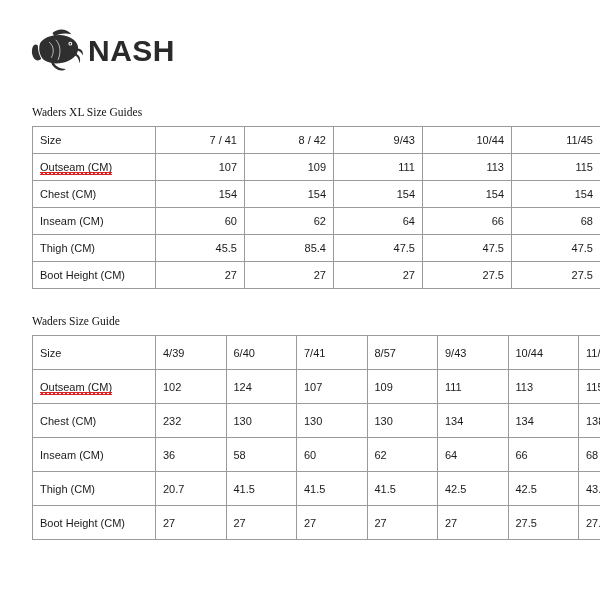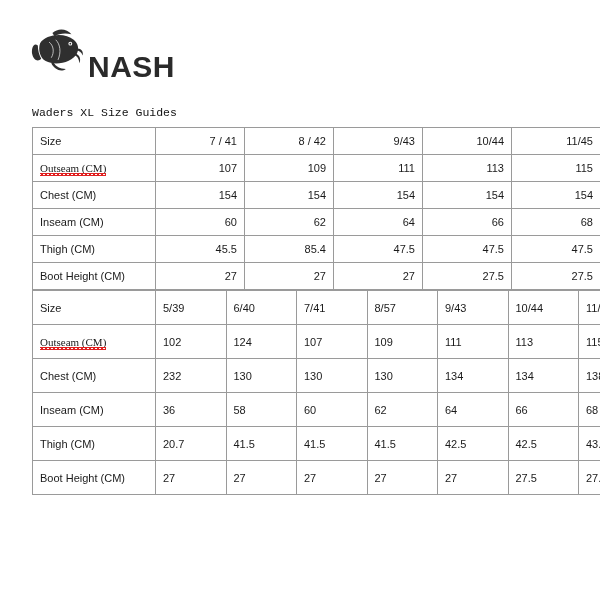--- a/index.html
+++ b/index.html
@@ -38,29 +38,29 @@
     margin-right: 2px;
   }
   .logo-text {
     font-family: "Liberation Sans", sans-serif;
     font-weight: bold;
     font-size: 30px;
     letter-spacing: 0.5px;
     color: #2a2a2a;
     line-height: 1;
     position: relative;
-    top: 16px;
+    top: 0;
   }
 
   
   .section-title {
     font-size: 11.5px;
     color: #111;
     margin: 0 0 8px 14px;
-    font-family: Liberation Mono, monospace;
+    font-family: Liberation Serif, serif;
   }
   .section-one-title { margin-top: 18px; }
   .section-two-title { margin-top: 26px; }
 
   
   table {
     border-collapse: collapse;
     margin-left: 14px;
     table-layout: fixed;
     border-radius: 6px;
@@ -82,21 +82,20 @@
 
   table.std-table { width: 552px; }
   table.std-table td.label-col { width: 108px; }
   table.std-table td.data-col { width: 55.5px; }
   table.std-table tr { height: 34px; }
 
   
   .squiggle {
     position: relative;
     display: inline-block;
-    font-family: Liberation Serif, serif;
   }
   .squiggle::after {
     content: "";
     position: absolute;
     left: 0;
     right: 0;
     bottom: -2px;
     height: 3px;
     background-image:
       linear-gradient(45deg, transparent 40%, #e02020 40%, #e02020 60%, transparent 60%),
@@ -191,26 +190,27 @@
         <td class="data-col">27</td>
         <td class="data-col">27</td>
         <td class="data-col">27</td>
         <td class="data-col">27.5</td>
         <td class="data-col">27.5</td>
 
       </tr>
     </tbody>
   </table>
 
+  <div class="section-title section-two-title">Waders Size Guide</div>
 
   <table class="size-table std-table">
     <tbody>
       <tr>
         <td class="label-col">Size</td>
-        <td class="data-col">5/39</td>
+        <td class="data-col">4/39</td>
         <td class="data-col">6/40</td>
         <td class="data-col">7/41</td>
         <td class="data-col">8/57</td>
         <td class="data-col">9/43</td>
         <td class="data-col">10/44</td>
         <td class="data-col">11/45</td>
 
       </tr>
       <tr>
         <td class="label-col"><span class="squiggle">Outseam (CM)</span></td>

